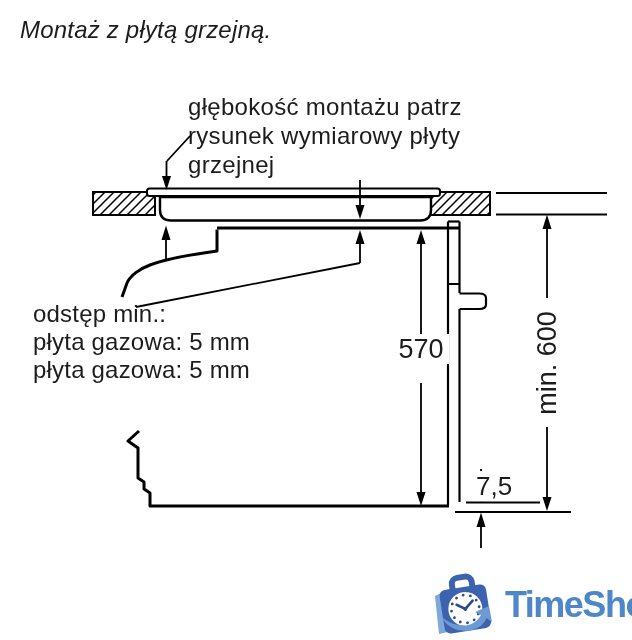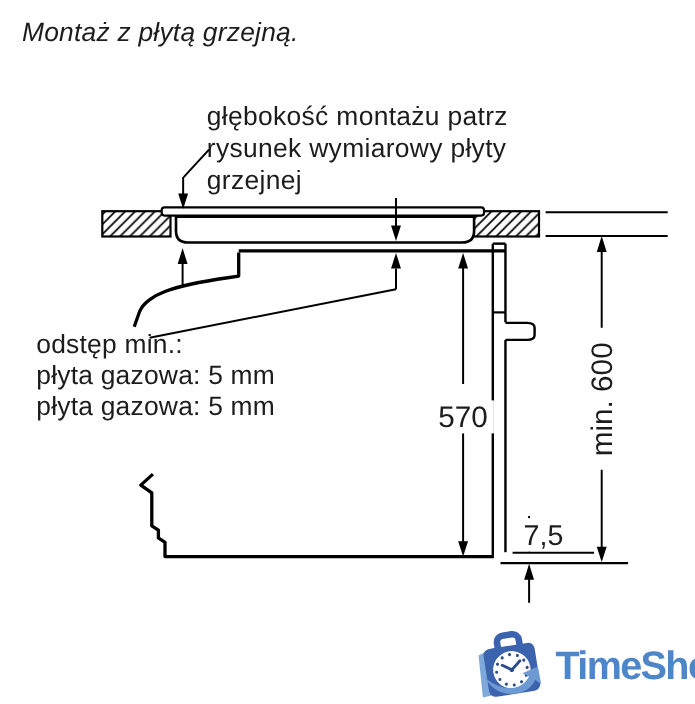--- a/index.html
+++ b/index.html
@@ -3,21 +3,21 @@
 <meta charset="utf-8">
 <style>
   html,body{margin:0;padding:0;background:#fff;}
   body{width:632px;height:640px;position:relative;overflow:hidden;
        font-family:"Liberation Sans",sans-serif;color:#1c1c1c;}
   .abs{position:absolute;}
   #title{left:20px;top:16px;font-size:24px;letter-spacing:.2px;white-space:nowrap;font-style:italic;}
   #depth-note{left:188px;top:92px;font-size:24px;line-height:29px;letter-spacing:.3px;white-space:nowrap;}
   #clearance-note{left:33px;top:300px;font-size:24px;line-height:28px;letter-spacing:.2px;white-space:nowrap;}
   .dim-label{font-size:27px;background:#fff;white-space:nowrap;}
-  #dim-570{left:393px;top:364px;width:56px;text-align:center;line-height:30px;}
+  #dim-570{left:393px;top:334px;width:56px;text-align:center;line-height:30px;}
   #dim-min600{left:487px;top:349px;width:120px;height:28px;line-height:28px;
               text-align:center;transform:rotate(-90deg);}
   #dim-75{left:476px;top:471px;font-size:26px;line-height:30px;}
   #diagram{left:0;top:0;}
   #logo{left:427px;top:572px;display:flex;align-items:center;}
   #logo-text{font-size:36px;font-weight:bold;color:#4d86c9;letter-spacing:-1.5px;
              margin-left:4px;line-height:62px;}
 </style>
 </head>
 <body>

